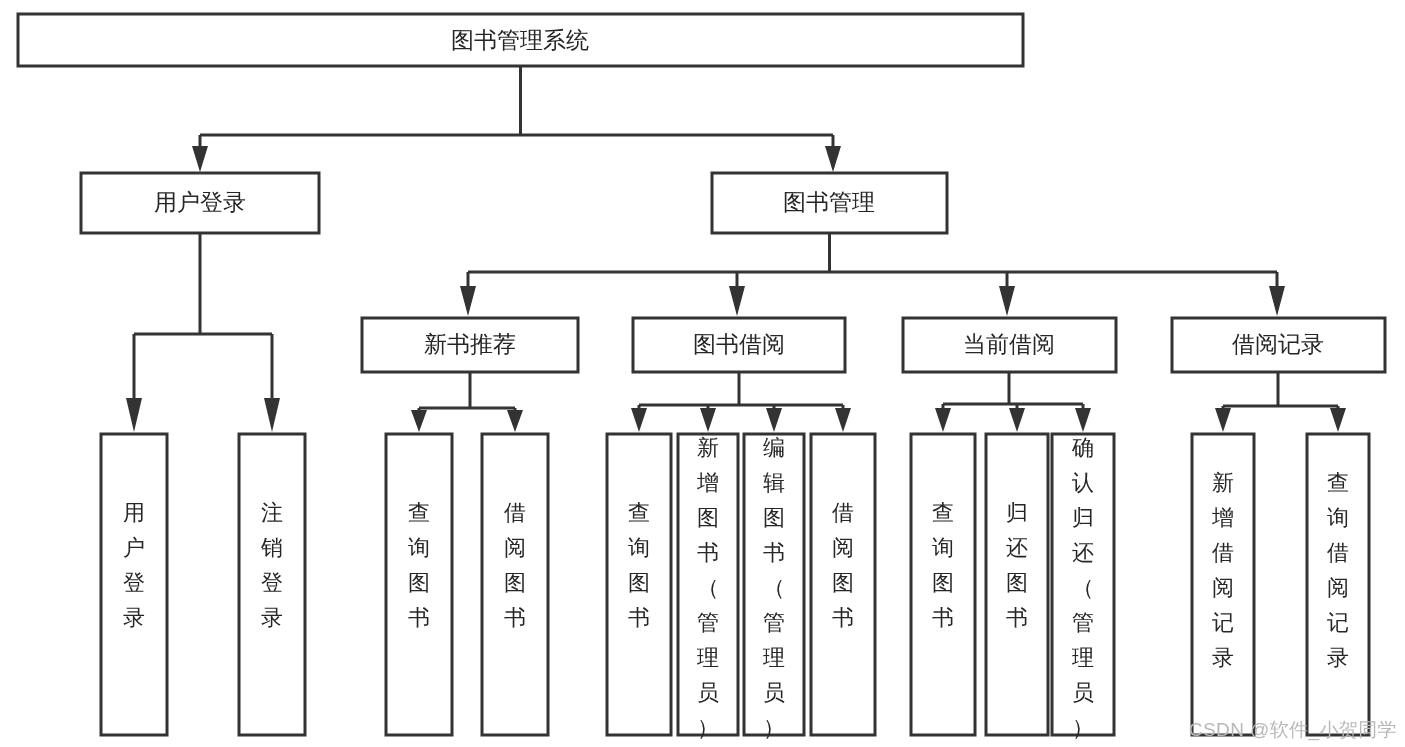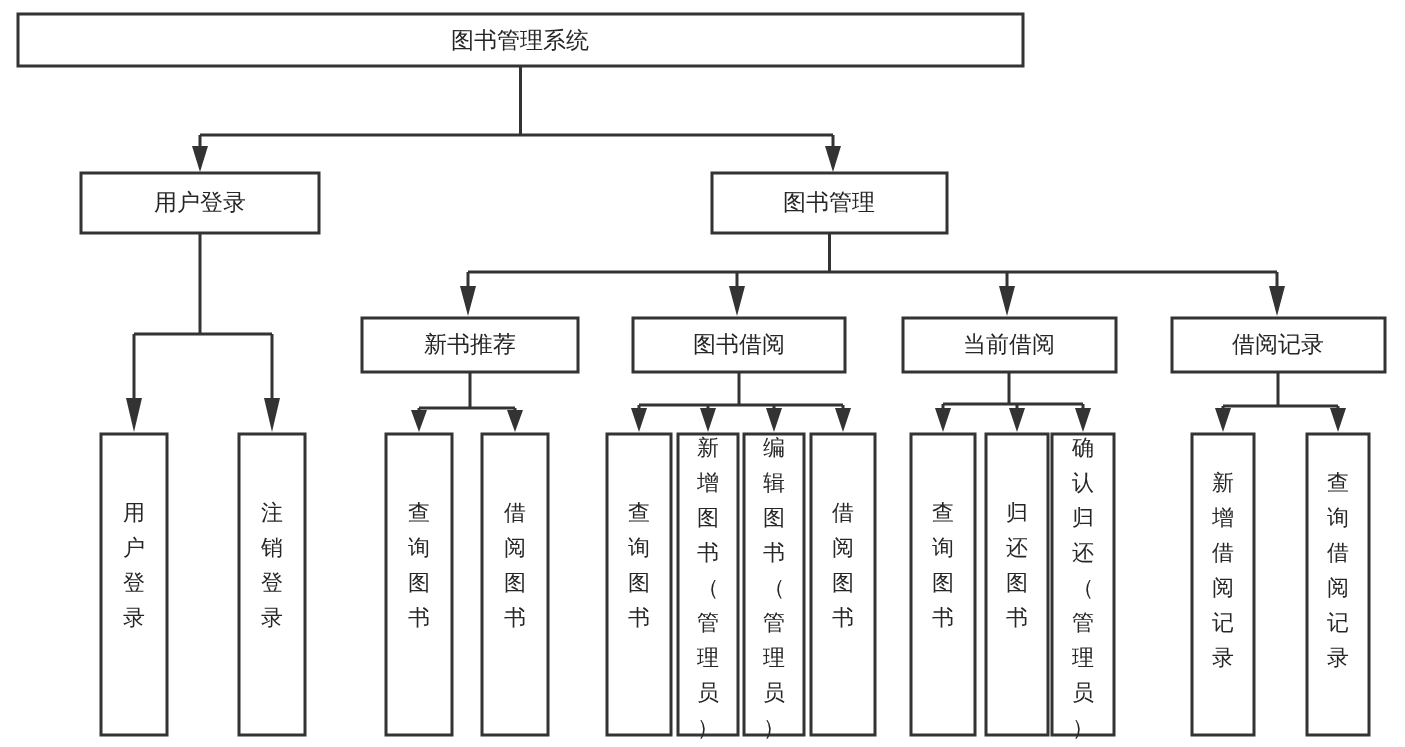--- a/index.html
+++ b/index.html
@@ -229,13 +229,14 @@
       <text class="node-label-vert" x="1223" y="490"><tspan x="1223" y="490">新</tspan><tspan x="1223" y="525">增</tspan><tspan x="1223" y="560">借</tspan><tspan x="1223" y="595">阅</tspan><tspan x="1223" y="630">记</tspan><tspan x="1223" y="665">录</tspan></text>
     </g>
 
     <g>
       <rect class="node-rect" x="1307" y="434" width="62" height="301"></rect>
       <text class="node-label-vert" x="1338" y="490"><tspan x="1338" y="490">查</tspan><tspan x="1338" y="525">询</tspan><tspan x="1338" y="560">借</tspan><tspan x="1338" y="595">阅</tspan><tspan x="1338" y="630">记</tspan><tspan x="1338" y="665">录</tspan></text>
     </g>
 
   </svg>
 
+  <div class="watermark">CSDN @软件_小贺同学</div>
 </div>
 
 </body></html>

